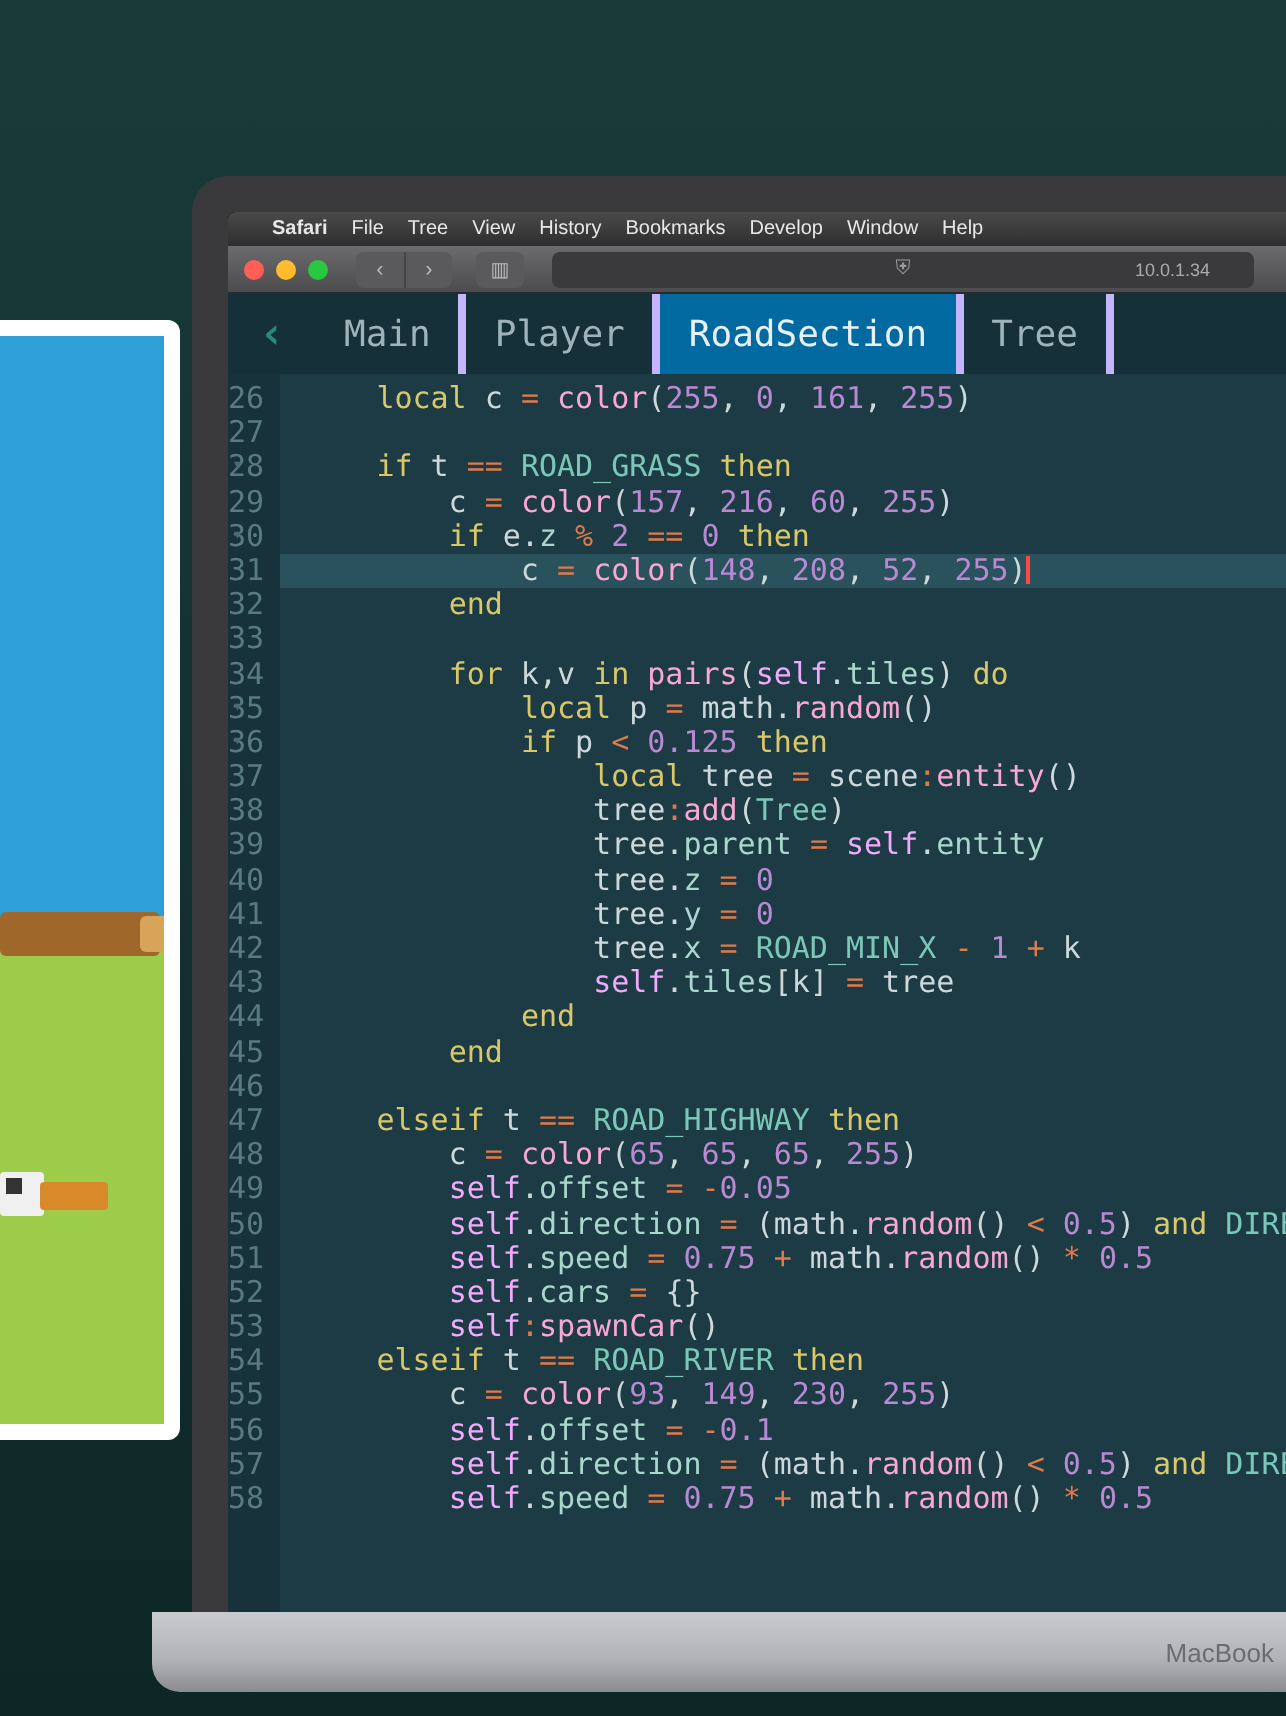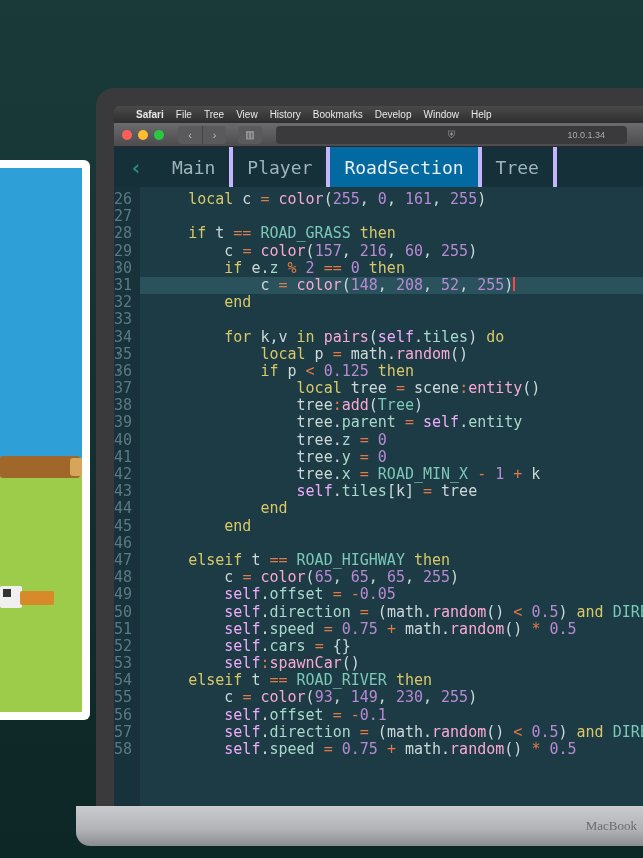--- a/index.html
+++ b/index.html
@@ -53,21 +53,21 @@
     flex-direction: column;
   }
   .mac-base {
     position:absolute;
     left: -20px; right:0; top: 718px;
     height: 40px;
     background: linear-gradient(180deg,#c9cbce 0%, #b0b2b5 60%, #8a8c8f 100%);
     border-radius: 0 0 0 14px;
     display:flex; align-items:center; justify-content:flex-end;
     padding-right:6px;
-    color:#6a6c6f; font-size:13px;font-family:Liberation Serif, serif;
+    color:#6a6c6f; font-size:13px;
   }
 
   
   .menubar {
     height: 17px;
     background: linear-gradient(#4a4a4a,#2e2e2e);
     display: flex; align-items: center;
     gap: 12px;
     padding: 0 10px;
     color: #e8e8e8;

